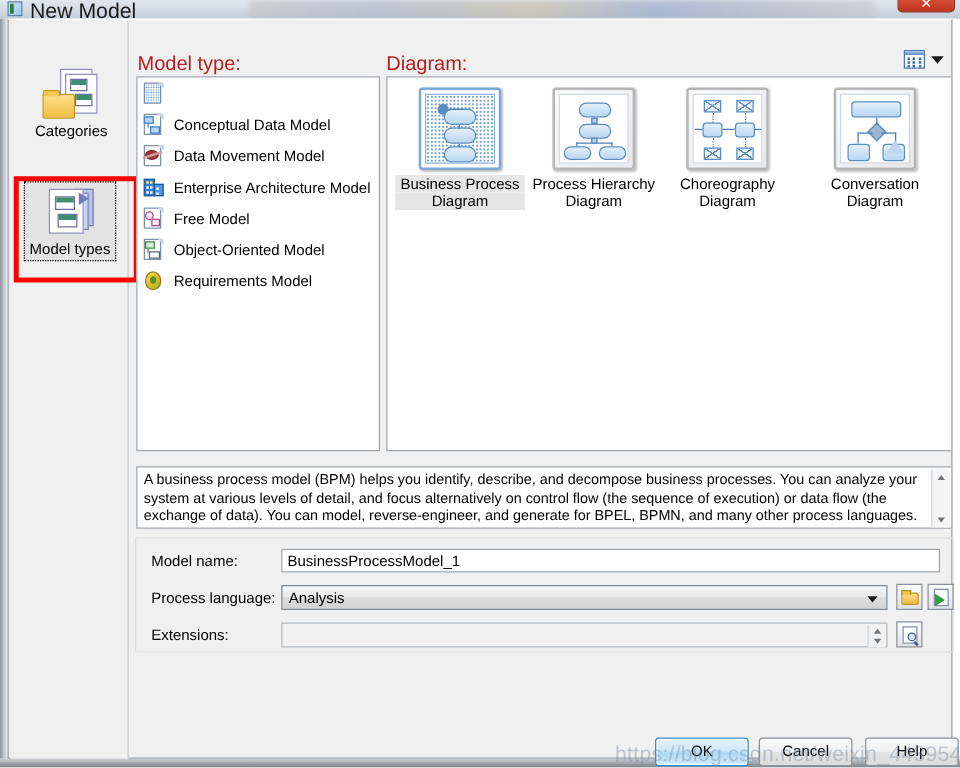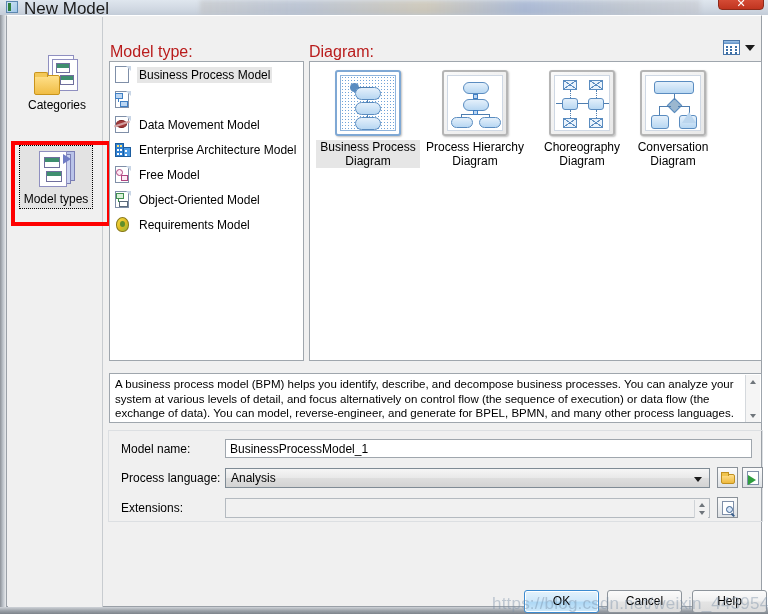--- a/index.html
+++ b/index.html
@@ -349,21 +349,21 @@
     font-size: 12px;
     line-height: 14px;
     color:#000;
   }
   .dgm.selected .cap {
     background:#e6e6e6;
   }
   #dgm-bpd   { left: 6px;   }
   #dgm-phd   { left: 113px; }
   #dgm-chor  { left: 220px; }
-  #dgm-conv  { left: 311px; }
+  #dgm-conv  { left: 338px; }
 
   
   #dgm-bpd .thumb {
     background:#ffffff;
     border:2px solid #7fa8d4;
   }
   #dgm-bpd .thumb-inner {
     background-image: radial-gradient(#6fa3d8 0.6px, transparent 0.7px);
     background-size: 3px 3px;
     border:1px solid #8fb4dc;
@@ -699,31 +699,31 @@
     </div>
 
     <div id="modeltype-list">
 
       <div class="mt-row selected">
         <span class="mt-icon">
           <span class="doc-base"></span>
             <span class="dot-grid"></span>
             <span class="doc-fold"></span>
         </span>
-        <span class="mt-label">Business Process Model</span>
       </div>
 
       <div class="mt-row">
         <span class="mt-icon">
           <span class="doc-base"></span>
             <span class="doc-fold"></span>
           <span class="sq" style="left:1px;top:2px;width:8px;height:6px;"></span>
           <span class="sq" style="left:6px;top:10px;width:8px;height:6px;"></span>
           <span class="lne" style="left:4px;top:8px;width:1px;height:3px;"></span>
         </span>
+        <span class="mt-label">Conceptual Data Model</span>
       </div>
 
       <div class="mt-row">
         <span class="mt-icon">
           <span class="doc-base"></span>
             <span class="doc-fold"></span>
           <span style="position:absolute;left:2px;top:4px;width:11px;height:8px;background:#a33b3b;border-radius:50%;border:1px solid #7a2020;box-sizing:border-box;"></span>
           <span style="position:absolute;left:0px;top:7px;width:16px;height:2px;background:#d2a0a0;transform:rotate(-18deg);"></span>
         </span>
         <span class="mt-label">Data Movement Model</span>

